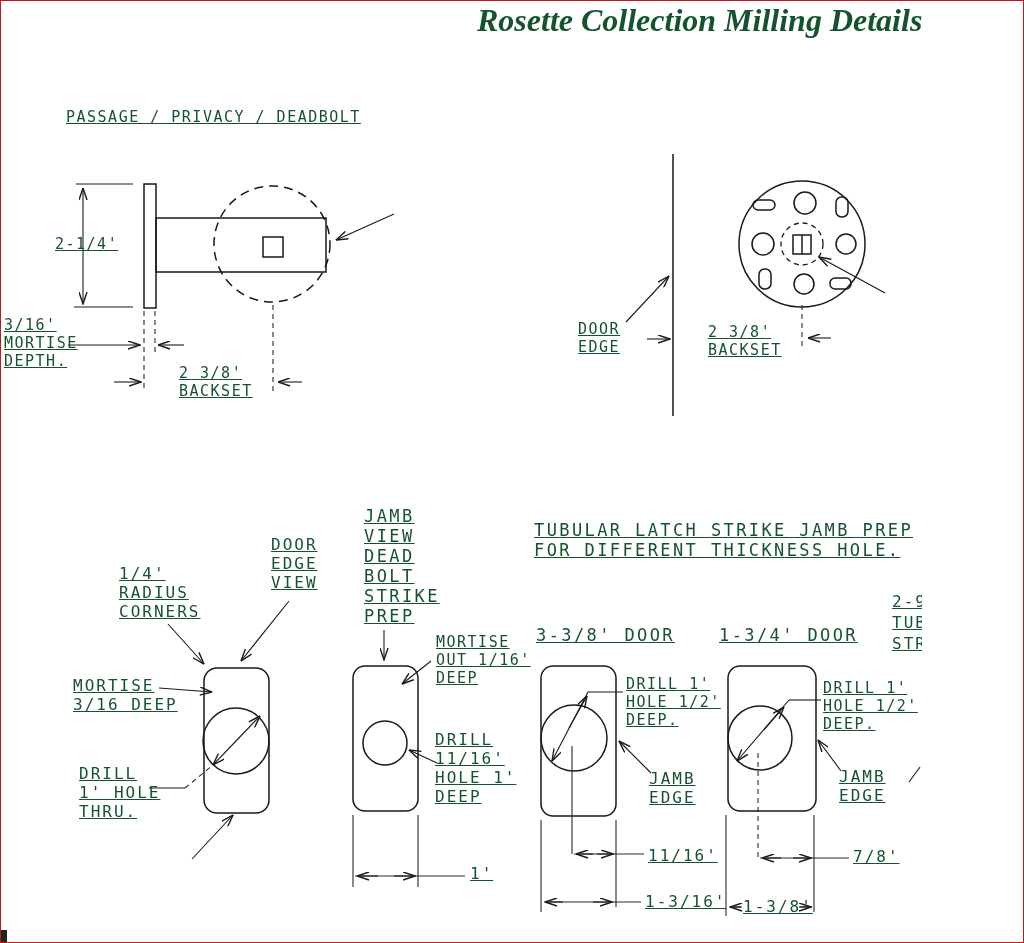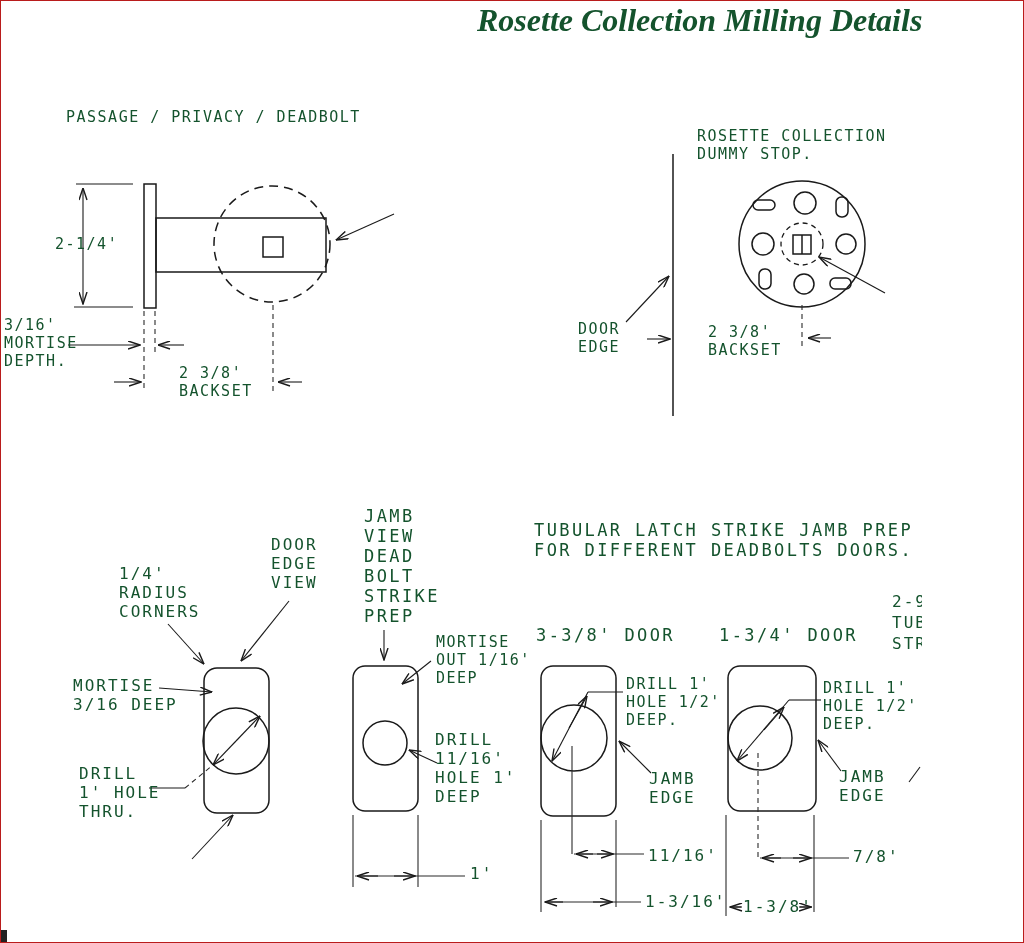--- a/index.html
+++ b/index.html
@@ -1,19 +1,19 @@
 <!DOCTYPE html>
 <html><head>
 <meta charset="utf-8">
 <style>
   html,body{margin:0;padding:0;background:#e8e8e8;}
   #page{position:relative;width:1022px;height:941px;background:#ffffff;
         border:1px solid #b91c1c;overflow:hidden;
         font-family:"DejaVu Sans Mono","Liberation Mono",monospace;color:#14532d;}
-  .lbl{position:absolute;white-space:pre-line;}
+  .lbl{position:absolute;white-space:pre-line;text-decoration:underline;}
   .ts{font-size:15px;letter-spacing:1.5px;line-height:18px;}
   .tm{font-size:16px;letter-spacing:2px;line-height:19px;}
   .tl{font-size:17px;letter-spacing:2.4px;line-height:20px;}
   .title{position:absolute;left:476px;top:1px;
          font-family:"Liberation Serif","DejaVu Serif",serif;
          font-style:italic;font-weight:700;font-size:32px;letter-spacing:0px;
          white-space:nowrap;}
   .clip{width:30px;overflow:hidden;white-space:pre;line-height:21px;}
   svg{position:absolute;left:0;top:0;}
   svg *{vector-effect:non-scaling-stroke;}
@@ -145,22 +145,20 @@
   <div class="title">Rosette Collection Milling Details</div>
 
   <div class="lbl ts" style="left:65px;top:107px">PASSAGE / PRIVACY / DEADBOLT</div>
   <div class="lbl ts" style="left:54px;top:234px">2-1/4'</div>
   <div class="lbl ts" style="left:3px;top:315px">3/16'
 MORTISE
 DEPTH.</div>
   <div class="lbl ts" style="left:178px;top:363px">2 3/8'
 BACKSET</div>
 
-  <div class="lbl ts" style="left:696px;top:126px">ROSETTE COLLECTION
-DUMMY STOP.</div>
   <div class="lbl ts" style="left:577px;top:319px">DOOR
 EDGE</div>
   <div class="lbl ts" style="left:707px;top:322px">2 3/8'
 BACKSET</div>
 
   <div class="lbl tm" style="left:118px;top:563px">1/4'
 RADIUS
 CORNERS</div>
   <div class="lbl tm" style="left:270px;top:534px">DOOR
 EDGE
@@ -180,21 +178,21 @@
   <div class="lbl ts" style="left:435px;top:632px">MORTISE
 OUT 1/16'
 DEEP</div>
   <div class="lbl tm" style="left:434px;top:729px">DRILL
 11/16'
 HOLE 1'
 DEEP</div>
   <div class="lbl tm" style="left:469px;top:863px">1'</div>
 
   <div class="lbl tl" style="left:533px;top:519px">TUBULAR LATCH STRIKE JAMB PREP
-FOR DIFFERENT DEADBOLTS DOORS.</div>
+FOR DIFFERENT THICKNESS HOLE.</div>
   <div class="lbl tm clip" style="left:891px;top:590px">2-9
 TUB
 STR</div>
 
   <div class="lbl tl" style="left:535px;top:624px">3-3/8' DOOR</div>
   <div class="lbl ts" style="left:625px;top:674px">DRILL 1'
 HOLE 1/2'
 DEEP.</div>
   <div class="lbl tm" style="left:648px;top:768px">JAMB
 EDGE</div>

